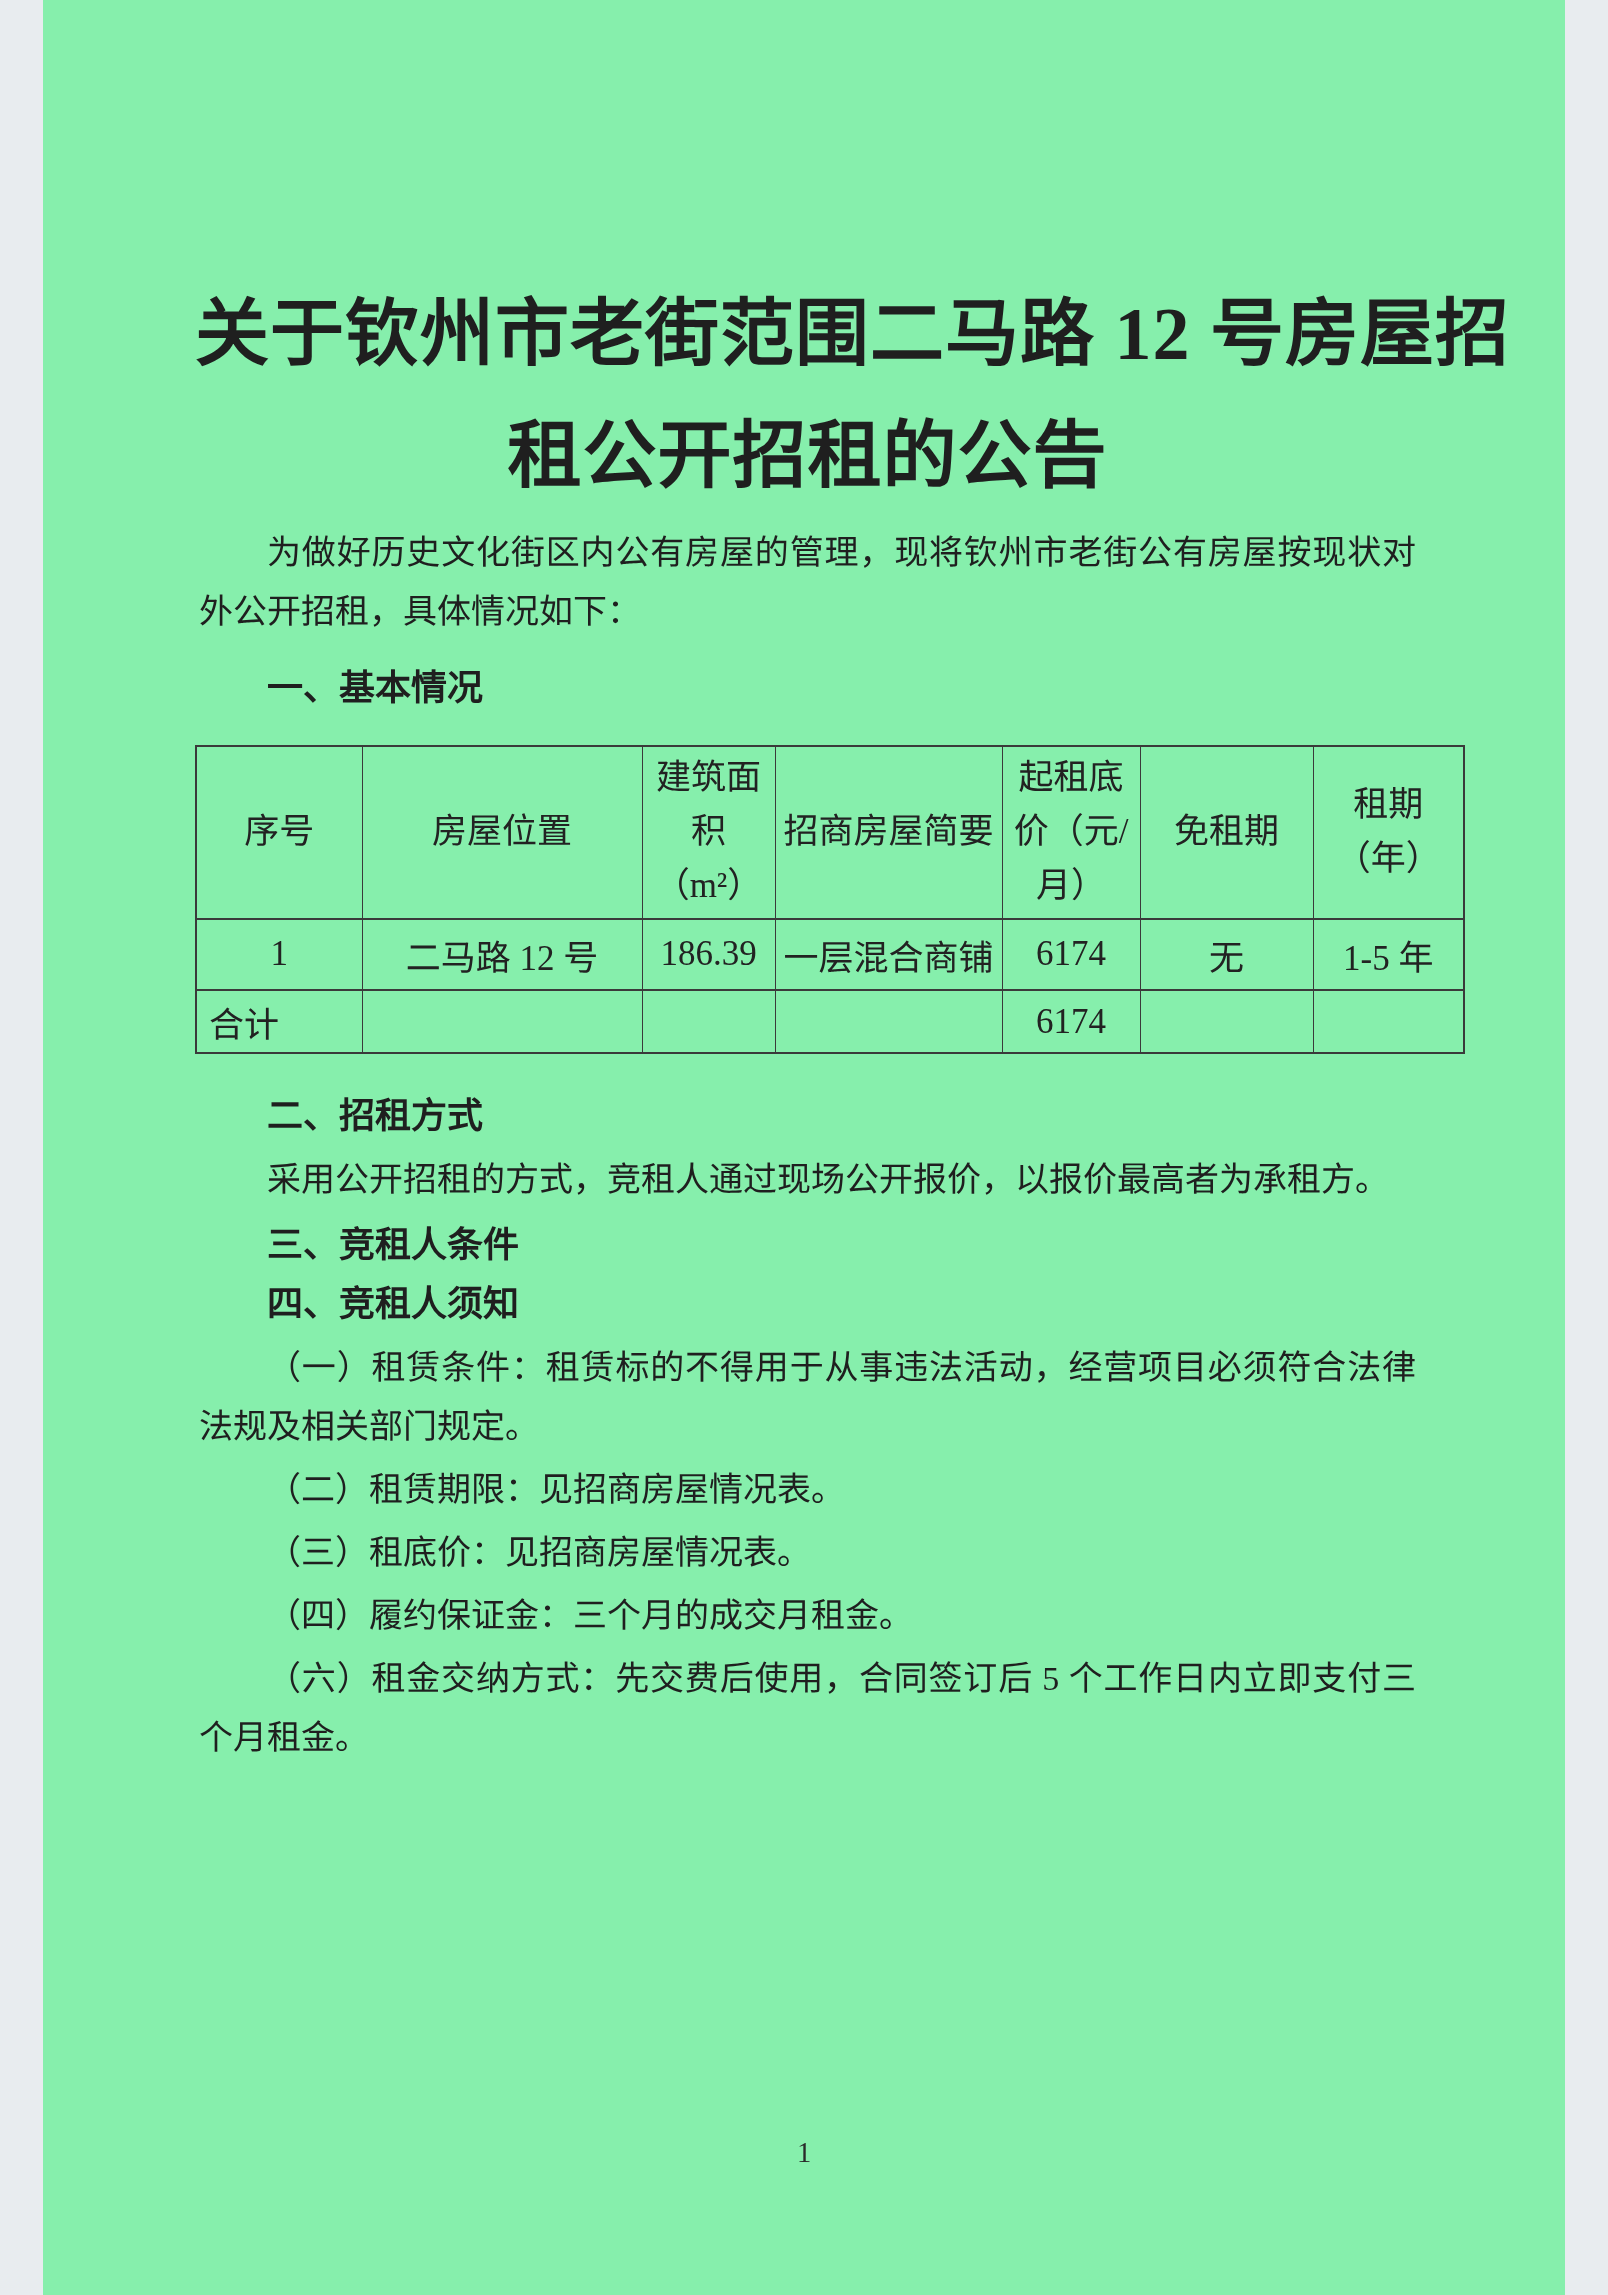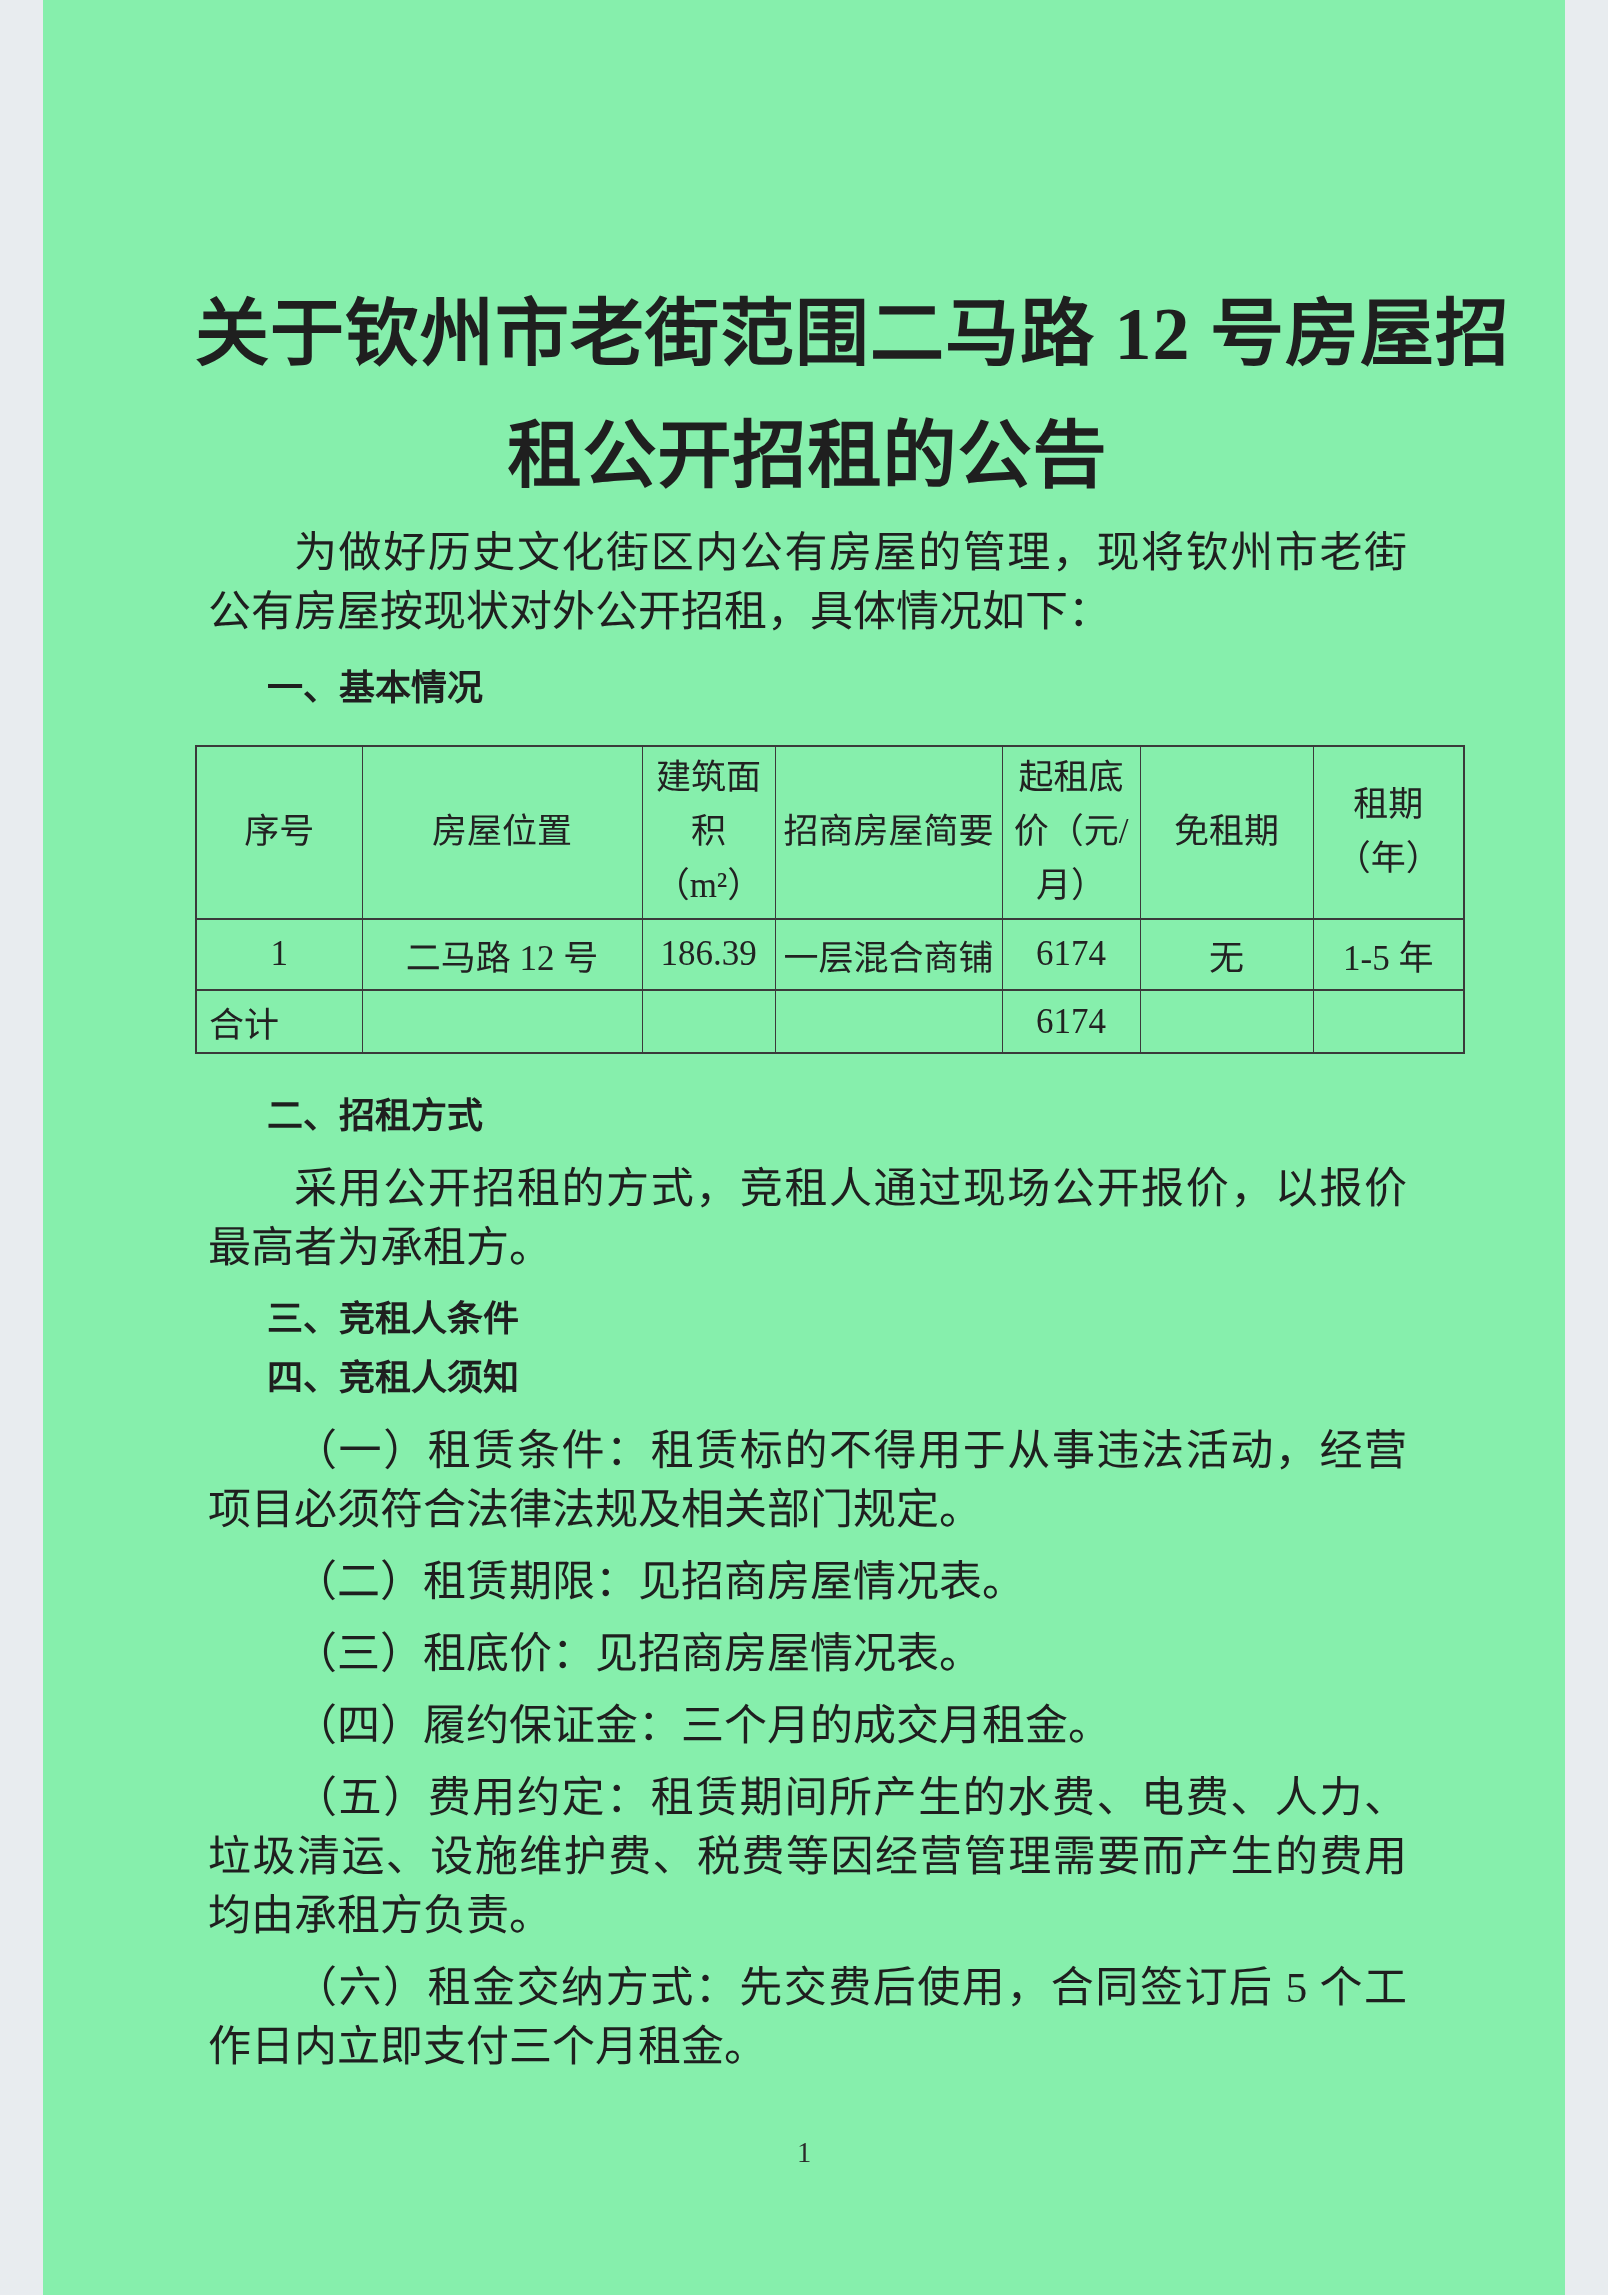--- a/index.html
+++ b/index.html
@@ -30,22 +30,22 @@
     font-size: 74px;
     line-height: 122px;
     font-weight: 700;
     letter-spacing: 1px;
   }
   .title-line {
     display: block;
     white-space: nowrap;
   }
   .para {
-    margin: 13px;
-    font-size: 43px;
+    margin: 4px;
+    font-size: 34px;
     line-height: 59px;
     text-align: justify;
     text-indent: 2em;
   }
   .intro { margin-top: 6.1px; }
   .heading {
     margin: 0;
     font-size: 36px;
     line-height: 59px;
     font-weight: 700;
@@ -167,20 +167,19 @@
     <h2 class="heading h-two">二、招租方式</h2>
     <p class="para">采用公开招租的方式，竞租人通过现场公开报价，以报价最高者为承租方。</p>
 
     <h2 class="heading h-three">三、竞租人条件</h2>
 
     <h2 class="heading h-four">四、竞租人须知</h2>
     <p class="para">（一）租赁条件：租赁标的不得用于从事违法活动，经营项目必须符合法律法规及相关部门规定。</p>
     <p class="para">（二）租赁期限：见招商房屋情况表。</p>
     <p class="para">（三）租底价：见招商房屋情况表。</p>
     <p class="para">（四）履约保证金：三个月的成交月租金。</p>
-    <p class="para">（五）费用约定：租赁期间所产生的水费、电费、人力、垃圾清运、设施维护费、税费等因经营管理需要而产生的费用均由承租方负责。</p>
     <p class="para">（六）租金交纳方式：先交费后使用，合同签订后 5 个工作日内立即支付三个月租金。</p>
 
   </div>
 
   <div class="page-number">1</div>
 </div>
 
 
 </body></html>

